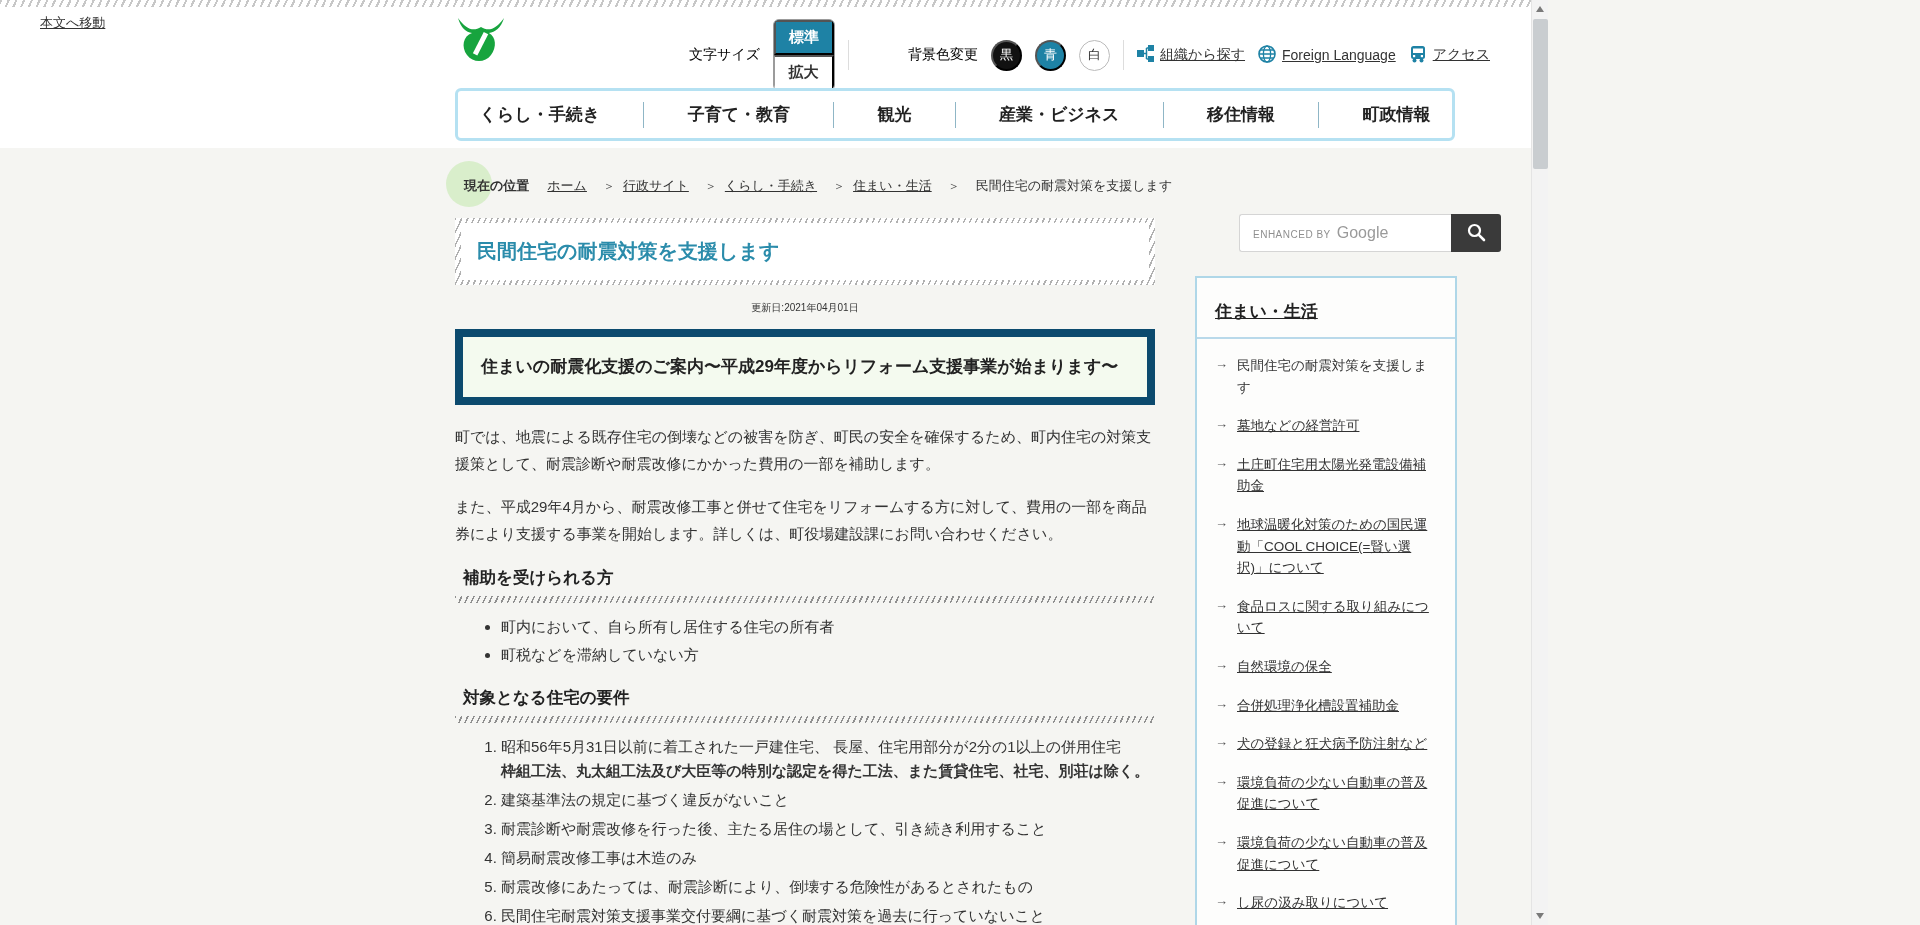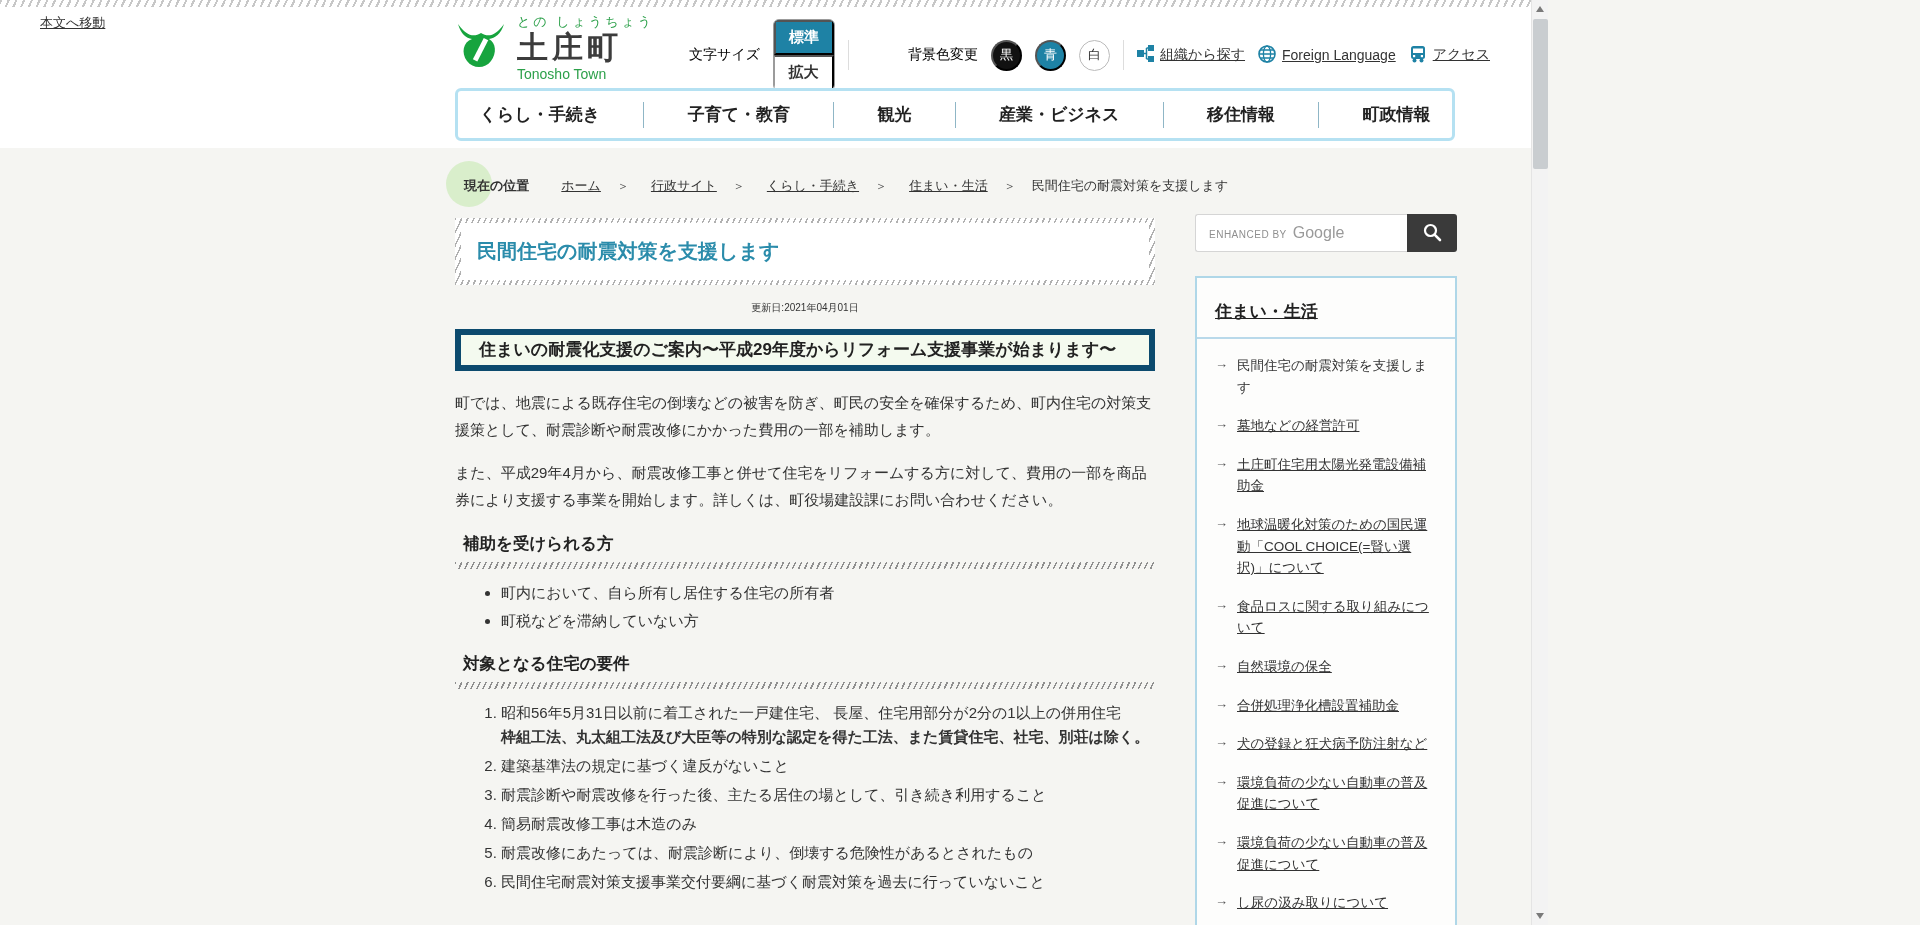--- a/index.html
+++ b/index.html
@@ -48,53 +48,53 @@
   .nav-item { font-size:17px; font-weight:bold; color:#222; cursor:pointer; white-space:nowrap; }
   .nav-sep { width:1px; height:26px; background:#8fb6c6; }
 
   
   .breadcrumb { position:absolute; left:462px; top:173px; display:flex;
     align-items:center; gap:8px; font-size:13px; }
   .loc-badge { position:relative; font-weight:bold; padding:4px 10px 4px 2px; }
   .loc-circle { position:absolute; left:-16px; top:-12px; width:46px; height:46px;
     border-radius:50%; background:#d9eecb; z-index:0; }
   .loc-text { position:relative; z-index:1; }
-  .crumb { color:#333; text-decoration:underline; cursor:pointer; margin-left:14px; }
+  .crumb { color:#333; text-decoration:underline; cursor:pointer; margin-left:0; }
   .crumb-sep { color:#555; margin-left:8px; font-size:12px; }
   .crumb-current { margin-left:8px; color:#333; }
 
   
   .main-col { position:absolute; left:455px; top:218px; width:700px; }
   .side-col { position:absolute; left:1195px; top:214px; width:262px; }
 
   
   .title-frame { background:repeating-linear-gradient(115deg,#b0b0b0 0 1.5px,#ffffff 1.5px 5.5px);
     padding:5px 6px; }
   .title-inner { background:#fff; padding:15px 16px; }
   .page-title { font-size:20px; font-weight:bold; color:#2b8cab; }
 
   .updated { text-align:center; font-size:10px; color:#333; margin:16px 0 14px; }
 
-  .green-box { border:6px solid #0c4a6e; background:#f4faef; padding:0 18px;
+  .green-box { border:8px solid #0c4a6e; background:#f4faef; padding:15px 18px;
     font-size:17px; font-weight:bold; color:#222; line-height:1.75; margin-bottom:18px; }
 
   .para { font-size:15px; line-height:1.8; margin-bottom:16px; color:#333; }
 
   .sec-h2 { font-size:16.5px; font-weight:bold; color:#222; padding-left:8px; margin-top:20px; }
   .sec-rule { height:7px; margin:7px 0 12px;
     background:repeating-linear-gradient(115deg,#8f8f8f 0 1.5px,rgba(0,0,0,0) 1.5px 5.5px); }
 
   ul.bullets { margin:0 0 8px 46px; }
   ul.bullets li { font-size:15px; line-height:1.65; margin-bottom:3px; }
   ol.numbered { margin:0 0 8px 46px; }
   ol.numbered li { font-size:15px; line-height:1.6; margin-bottom:5px; }
   .bold-note { font-weight:bold; display:block; }
 
   
-  .search-wrap { position:relative; display:flex; width:262px; height:38px; margin-bottom:24px; }
+  .search-wrap { position:relative; display:flex; width:262px; height:38px; margin-bottom:24px;margin-left:44px; }
   .search-input { flex:1; border:1px solid #d5d5d5; border-right:none; border-radius:3px 0 0 3px;
     padding:0 12px; font-size:14px; outline:none; background:#fff; }
   .search-ph { position:absolute; left:14px; top:50%; transform:translateY(-50%);
     display:flex; align-items:baseline; pointer-events:none; }
   .ph-prefix { font-size:10px; letter-spacing:.5px; color:#8f8f8f; }
   .ph-brand { font-size:16px; color:#9a9a9a; margin-left:6px; }
   .search-btn { width:50px; background:#3a3a3a; border:none; border-radius:0 3px 3px 0;
     display:flex; align-items:center; justify-content:center; cursor:pointer; }
 
   
@@ -128,25 +128,20 @@
     <a class="skip-link">本文へ移動</a>
 
     <div class="logo">
       <span>
         <svg width="52" height="50" viewBox="0 0 52 50">
           <path d="M3 3 C11 14 18 17 26 12 C34 17 41 14 49 3 C46 13 40 17 34 18
                    C41 22 42 32 36 40 C30 48 18 48 12 40 C6 32 8 21 17 18
                    C11 17 6 13 3 3 Z" fill="#17a43e"></path>
           <rect x="23" y="17" width="5" height="24" fill="#ffffff" transform="rotate(27 26 29)"></rect>
         </svg>
-      </span>
-      <span class="logo-text">
-        <span class="logo-furigana">との しょうちょう</span>
-        <span class="logo-title">土庄町</span>
-        <span class="logo-sub">Tonosho Town</span>
       </span>
     </div>
 
     <div class="header-controls">
       <span class="ctrl-label">文字サイズ</span>
       <span class="size-pill">
         <button class="size-btn active">標準</button>
         <button class="size-btn inactive">拡大</button>
       </span>
       <span class="vsep"></span>

